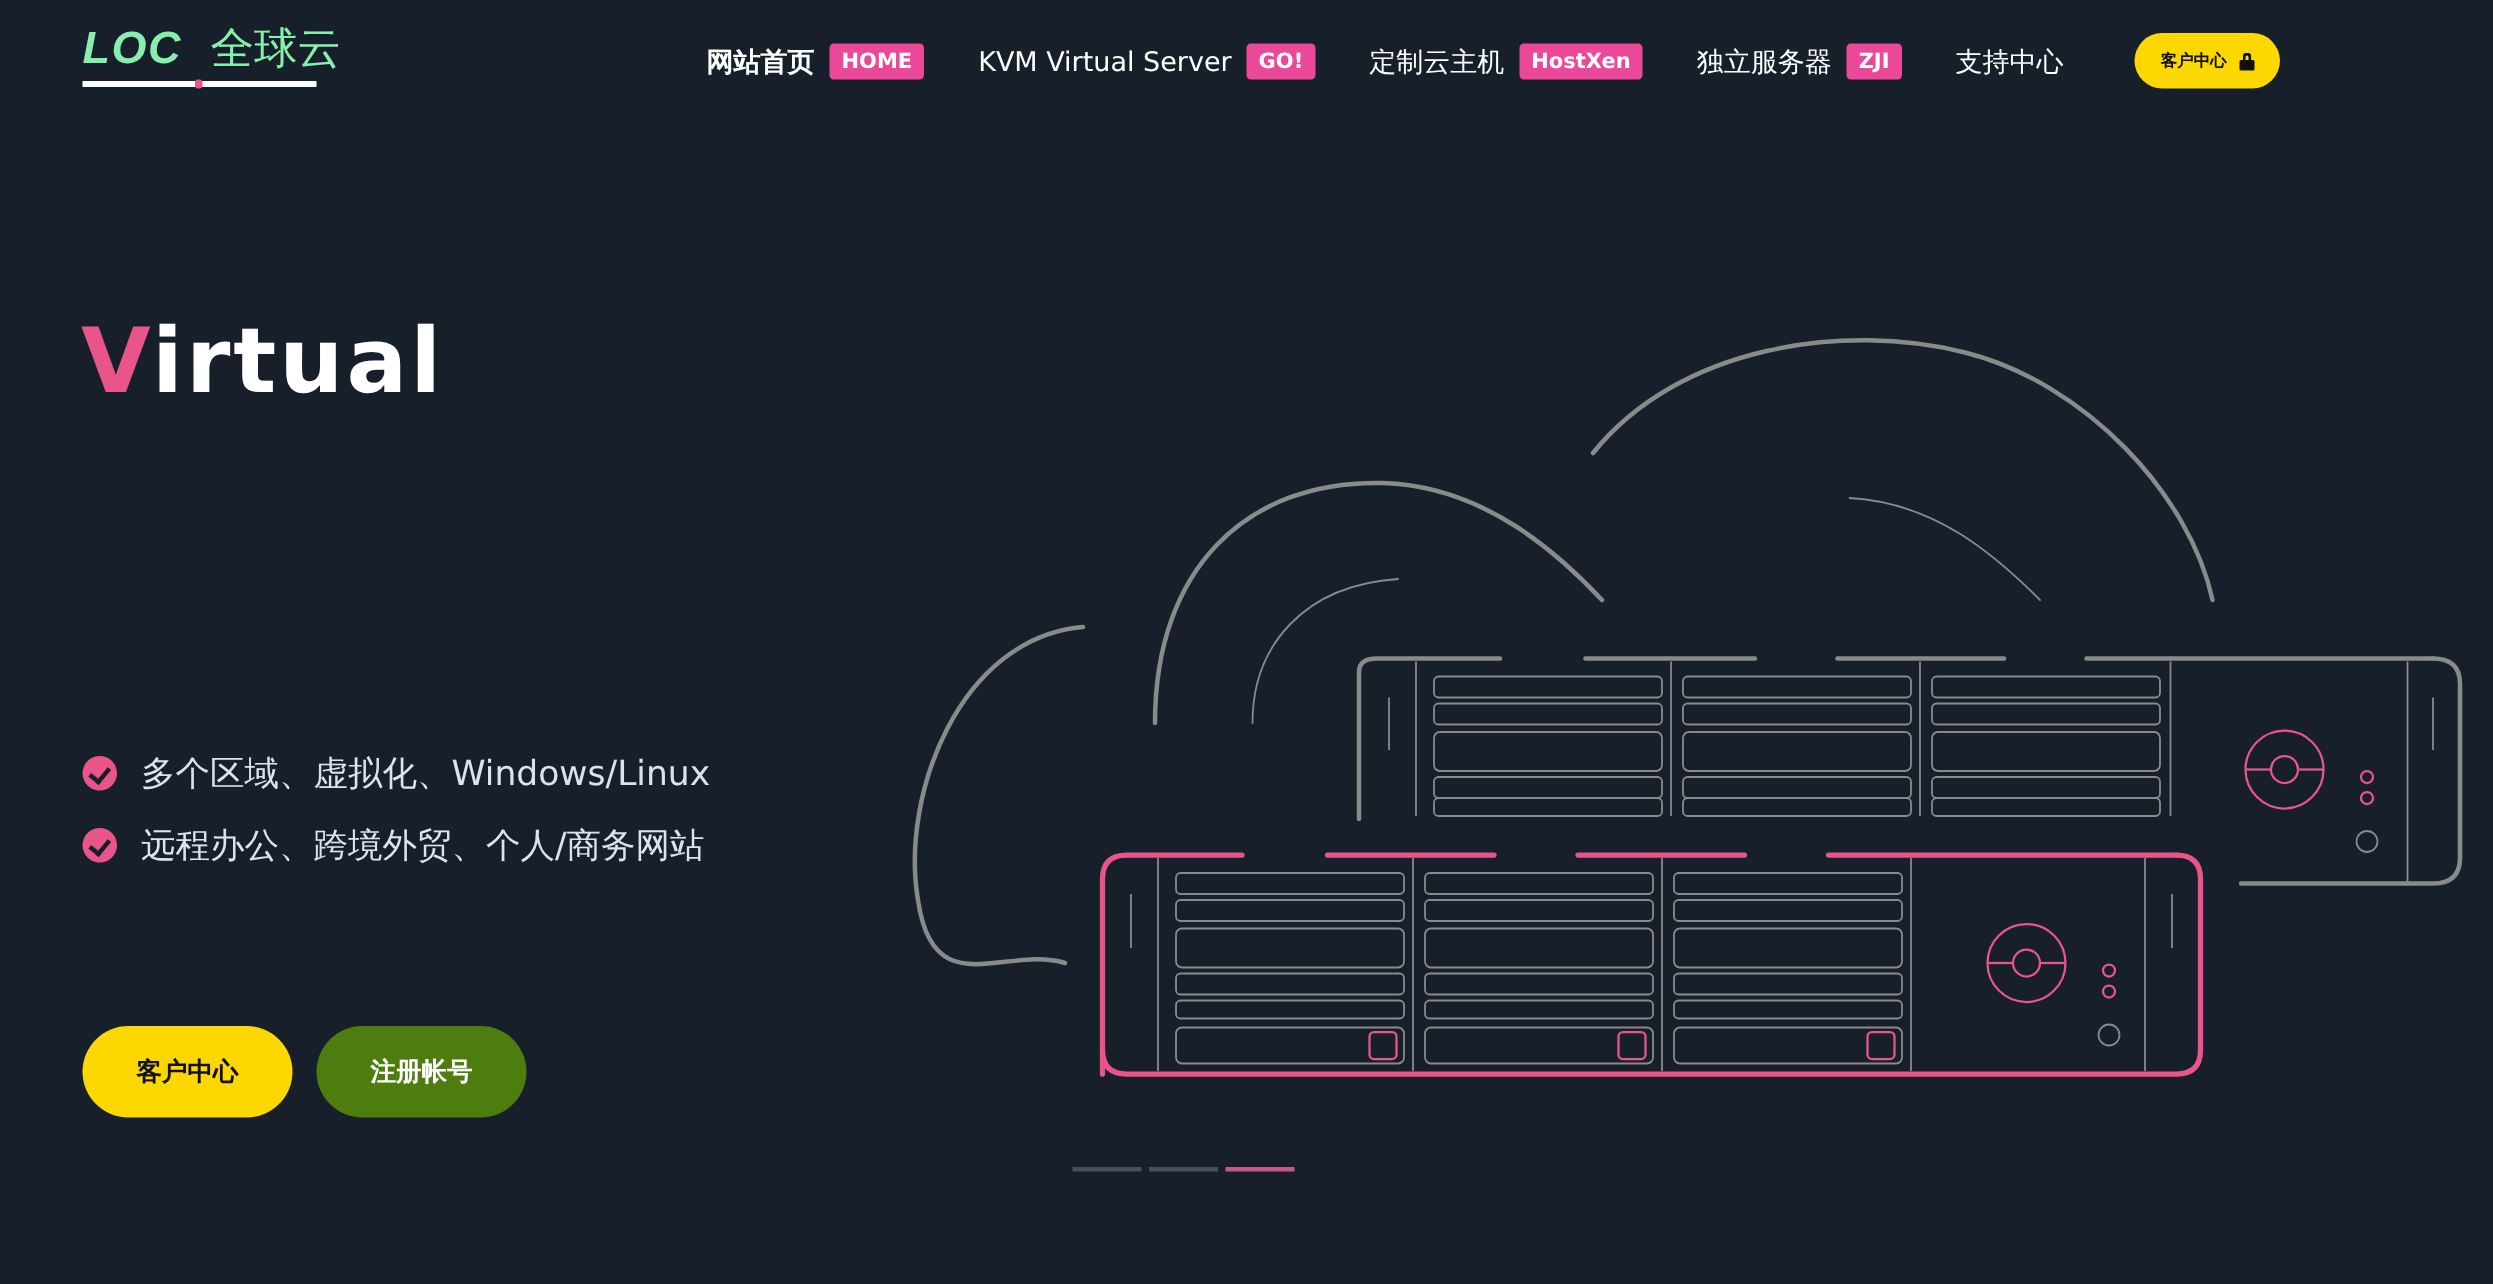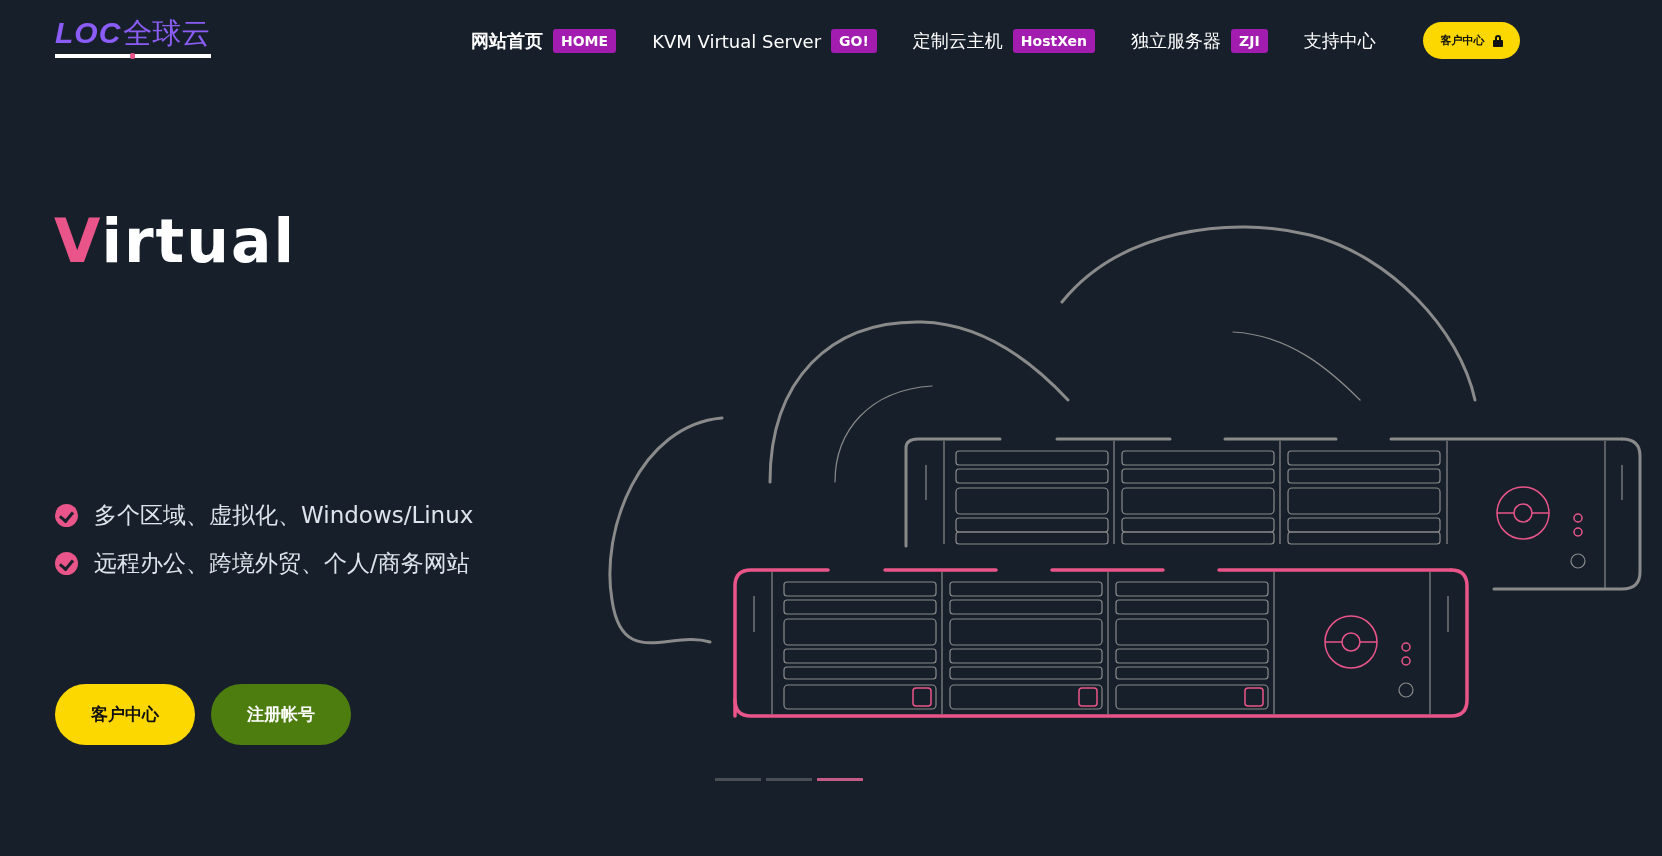--- a/index.html
+++ b/index.html
@@ -9,42 +9,42 @@
     font-family: "DejaVu Sans", "Liberation Sans", sans-serif;
     color: #ffffff;
     position: relative;
   }
   
   .logo {
     position: absolute; left: 55px; top: 16px; width: 158px; height: 46px;
   }
   .logo-text {
     font-family: "Liberation Sans", sans-serif;
-    font-size: 30px; line-height: 34px; color: #8b5cf6; white-space: nowrap;
-    display: flex; align-items: flex-end;
+    font-size: 30px; line-height: 34px; color: #86efac; white-space: nowrap;
+    display: flex; align-items: flex-end; gap: 17px;
   }
   .logo-loc { font-weight: bold; font-style: italic; letter-spacing: 1px; }
   .logo-cn { font-weight: normal; font-size: 29px; margin-left: 2px; }
   .logo-bar {
     position: absolute; left: 0; top: 38px; width: 156px; height: 4px; background: #fff;
   }
   .logo-dot {
     position: absolute; left: 75px; top: 37px; width: 5px; height: 6px; background: #ea5589; border-radius: 2px;
   }
   .nav {
     position: absolute; left: 471px; top: 26px; height: 30px;
     display: flex; align-items: center;
   }
   .nav-item {
     display: flex; align-items: center; font-size: 18px; color: #ffffff;
     margin-right: 36px; white-space: nowrap; cursor: pointer;
   }
   .nav-item.active { font-weight: bold; }
   .nav-badge {
-    margin-left: 10px; background: #a21caf; color: #fff; font-weight: bold;
+    margin-left: 10px; background: #ec4899; color: #fff; font-weight: bold;
     font-size: 14px; padding: 3px 8px; border-radius: 3px; line-height: 18px;
   }
   .client-btn {
     position: absolute; left: 1423px; top: 22px; width: 97px; height: 37px;
     background: #fcd800; border-radius: 19px; color: #111;
     display: flex; align-items: center; justify-content: center; font-size: 11px; font-weight: bold;
     cursor: pointer;
   }
   .lock-icon { margin-left: 8px; width: 10px; height: 12px; position: relative; }
   .lock-icon .shackle {

